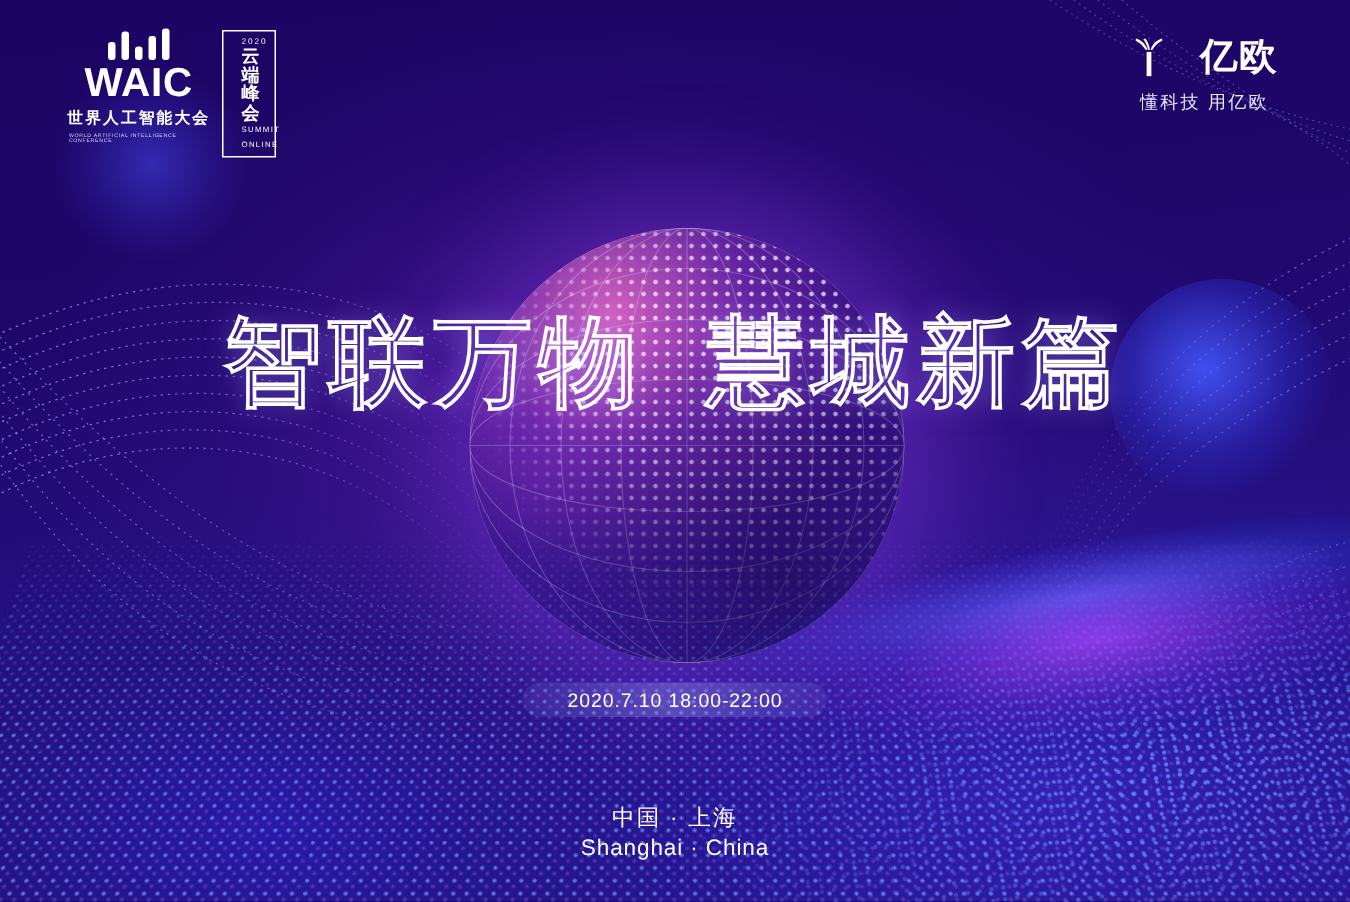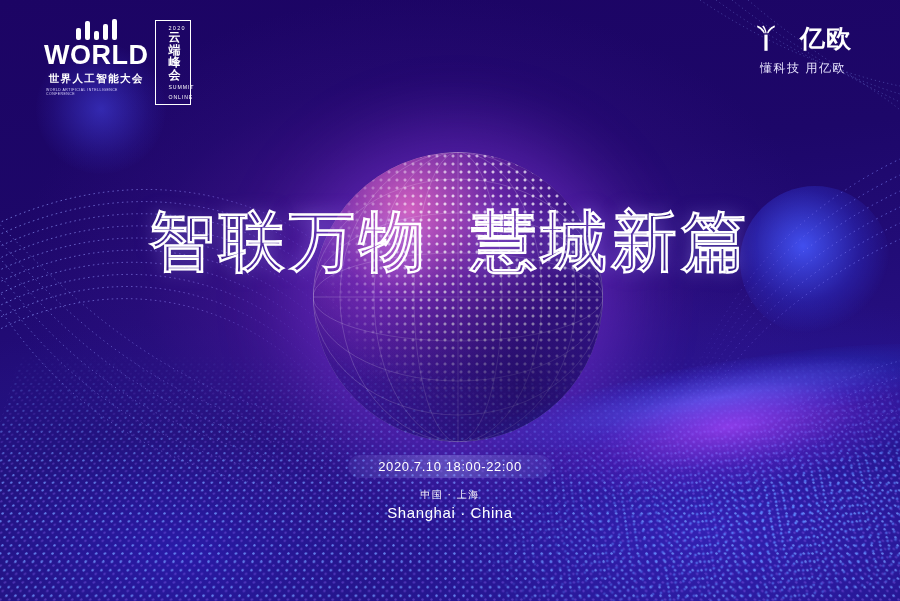--- a/index.html
+++ b/index.html
@@ -131,21 +131,21 @@
   
   .datepill{
     position:absolute;left:50%;top:455px;transform:translateX(-50%);
     padding:4px 30px;border-radius:16px;
     background:linear-gradient(90deg,rgba(150,160,255,.10) 0%,rgba(175,185,255,.30) 50%,rgba(150,160,255,.10) 100%);
     color:#fff;font-size:13px;letter-spacing:.6px;white-space:nowrap;
   }
   .place{
     position:absolute;left:0;right:0;top:488px;text-align:center;color:#fff;
   }
-  .place .cn{font-size:10px;letter-spacing:1.5px;}
+  .place .cn{font-size:15px;letter-spacing:1.5px;margin-top:48px;}
   .place .en{font-size:15px;letter-spacing:.6px;margin-top:2px;}
 </style>
 </head>
 <body>
 
 <div class="poster">
 
   <div class="dotfloor"></div>
   <div class="dotfloor2"></div>
 
@@ -237,21 +237,21 @@
 
   <div class="waic-logo">
     <div class="waic-left">
       <div class="waic-bars">
         <i></i>
           <i></i>
           <i></i>
           <i></i>
           <i></i>
       </div>
-      <div class="waic-word">WORLD</div>
+      <div class="waic-word">WAIC</div>
       <div class="waic-cn">世界人工智能大会</div>
       <div class="waic-en">WORLD ARTIFICIAL INTELLIGENCE CONFERENCE</div>
     </div>
     <div class="waic-box">
       <div class="yr">2020</div>
       <div class="cn">云端</div>
       <div class="cn">峰会</div>
       <div class="en">SUMMIT</div>
       <div class="en">ONLINE</div>
     </div>

